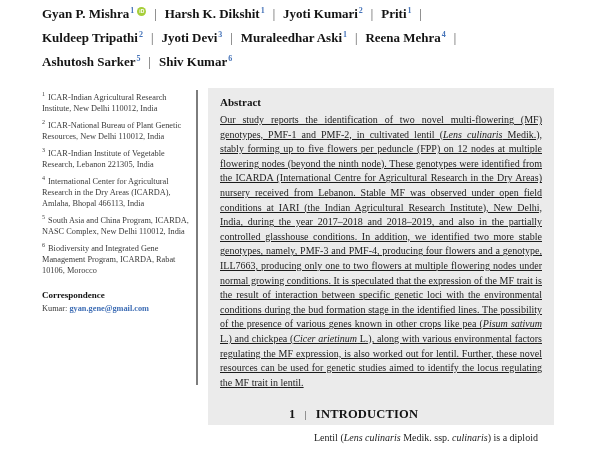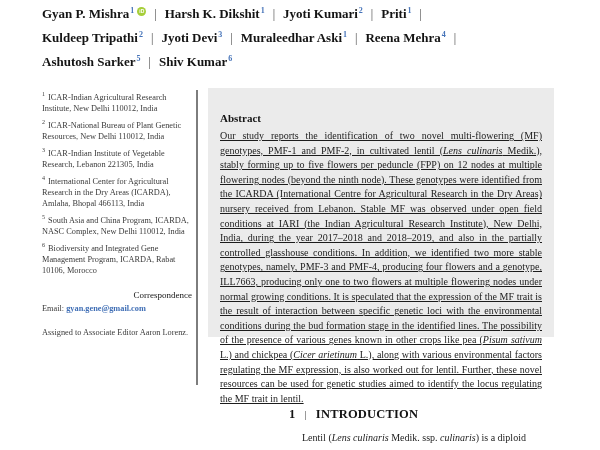--- a/index.html
+++ b/index.html
@@ -29,73 +29,72 @@
     vertical-align: super; margin-left: 3px; cursor: pointer;
   }
 
   
   .left-col { position: absolute; left: 42px; top: 92px; width: 150px; }
   .aff {
     font-size: 8.3px; line-height: 11px; color: #3a3a3a; margin-bottom: 6px;
   }
   .aff sup { font-size: 6px; vertical-align: super; line-height: 0; margin-right: 1px; color: #3a3a3a; }
   .corr-head {
-    font-size: 9px; font-weight: normal; color: #141414; margin-top: 14px; margin-bottom: 3px; text-align: right;
+    font-size: 9px; font-weight: bold; color: #141414; margin-top: 14px; margin-bottom: 3px;
   }
   .corr-text, .editor-note { font-size: 8.3px; line-height: 11px; color: #3a3a3a; }
   .email-line { font-size: 8.3px; line-height: 11px; color: #3a3a3a; }
   .email-link { color: #3f6eb5; text-decoration: none; cursor: pointer; font-weight: bold; }
   .editor-note { margin-top: 13px; }
 
   
   .v-divider {
     position: absolute; left: 196px; top: 90px; width: 2px; height: 295px;
     background: #7d7d7d;
   }
 
   
   .abstract-box {
-    position: absolute; left: 208px; top: 88px; width: 346px; height: 249px;
-    background: #ebebeb; padding: 24px 12px 10px 12px;
+    position: absolute; left: 208px; top: 88px; width: 346px; height: 337px;
+    background: #ebebeb; padding: 8px 12px 10px 12px;
   }
   .abstract-head { font-size: 11px; font-weight: bold; color: #141414; margin-bottom: 5px; }
   .abstract-body {
     font-size: 10px; line-height: 14.6px; text-align: justify; color: #1c1c1c; text-decoration: underline;
   }
 
   
   .intro-heading {
     position: absolute; left: 289px; top: 407px;
     font-size: 12.5px; font-weight: bold; color: #141414; letter-spacing: 0.2px;
   }
   .intro-heading .hpipe { font-weight: normal; color: #4a4a4a; margin: 0 9px; font-size: 11px; }
   .intro-text {
-    position: absolute; left: 302px; top: 431px; width: 253px;
+    position: absolute; left: 314px; top: 431px; width: 253px;
     font-size: 10px; line-height: 14px; text-align: justify; color: #1c1c1c;
   }
 </style>
 </head>
 <body>
 
 <div>
 
   <div class="authors"><span class="author"><span>Gyan P. Mishra</span><span class="author-sup">1</span><span class="orcid">iD</span></span><span class="sep">|</span><span class="author"><span>Harsh K. Dikshit</span><span class="author-sup">1</span></span><span class="sep">|</span><span class="author"><span>Jyoti Kumari</span><span class="author-sup">2</span></span><span class="sep">|</span><span class="author"><span>Priti</span><span class="author-sup">1</span></span><span class="sep">|</span><br><span class="author"><span>Kuldeep Tripathi</span><span class="author-sup">2</span></span><span class="sep">|</span><span class="author"><span>Jyoti Devi</span><span class="author-sup">3</span></span><span class="sep">|</span><span class="author"><span>Muraleedhar Aski</span><span class="author-sup">1</span></span><span class="sep">|</span><span class="author"><span>Reena Mehra</span><span class="author-sup">4</span></span><span class="sep">|</span><br><span class="author"><span>Ashutosh Sarker</span><span class="author-sup">5</span></span><span class="sep">|</span><span class="author"><span>Shiv Kumar</span><span class="author-sup">6</span></span></div>
 
   <div class="left-col">
     <div>
         <div class="aff"><sup>1</sup><span> ICAR-Indian Agricultural Research Institute, New Delhi 110012, India</span></div>
         <div class="aff"><sup>2</sup><span> ICAR-National Bureau of Plant Genetic Resources, New Delhi 110012, India</span></div>
         <div class="aff"><sup>3</sup><span> ICAR-Indian Institute of Vegetable Research, Lebanon 221305, India</span></div>
         <div class="aff"><sup>4</sup><span> International Center for Agricultural Research in the Dry Areas (ICARDA), Amlaha, Bhopal 466113, India</span></div>
         <div class="aff"><sup>5</sup><span> South Asia and China Program, ICARDA, NASC Complex, New Delhi 110012, India</span></div>
         <div class="aff"><sup>6</sup><span> Biodiversity and Integrated Gene Management Program, ICARDA, Rabat 10106, Morocco</span></div>
       </div>
     <div class="corr-head">Correspondence</div>
-    <div class="email-line"><span>Email: </span><a class="email-link">gyan.gene@gmail.com</a></div>
-    <div class="editor-note">Assigned to Associate Editor Aaron Lorenz.</div>
+    <div class="email-line"><span>Kumar: </span><a class="email-link">gyan.gene@gmail.com</a></div>
   </div>
 
   <div class="v-divider"></div>
 
   <div class="abstract-box">
     <div class="abstract-head">Abstract</div>
     <div class="abstract-body"><span>Our study reports the identification of two novel multi-flowering (MF) genotypes, PMF-1 and PMF-2, in cultivated lentil (</span><i>Lens culinaris</i><span> Medik.), stably forming up to five flowers per peduncle (FPP) on 12 nodes at multiple flowering nodes (beyond the ninth node). These genotypes were identified from the ICARDA (International Centre for Agricultural Research in the Dry Areas) nursery received from Lebanon. Stable MF was observed under open field conditions at IARI (the Indian Agricultural Research Institute), New Delhi, India, during the year 2017–2018 and 2018–2019, and also in the partially controlled glasshouse conditions. In addition, we identified two more stable genotypes, namely, PMF-3 and PMF-4, producing four flowers and a genotype, ILL7663, producing only one to two flowers at multiple flowering nodes under normal growing conditions. It is speculated that the expression of the MF trait is the result of interaction between specific genetic loci with the environmental conditions during the bud formation stage in the identified lines. The possibility of the presence of various genes known in other crops like pea (</span><i>Pisum sativum</i><span> L.) and chickpea (</span><i>Cicer arietinum</i><span> L.), along with various environmental factors regulating the MF expression, is also worked out for lentil. Further, these novel resources can be used for genetic studies aimed to identify the locus regulating the MF trait in lentil.</span></div>
   </div>
 
   <div class="intro-heading"><span>1</span><span class="hpipe">|</span><span>INTRODUCTION</span></div>

